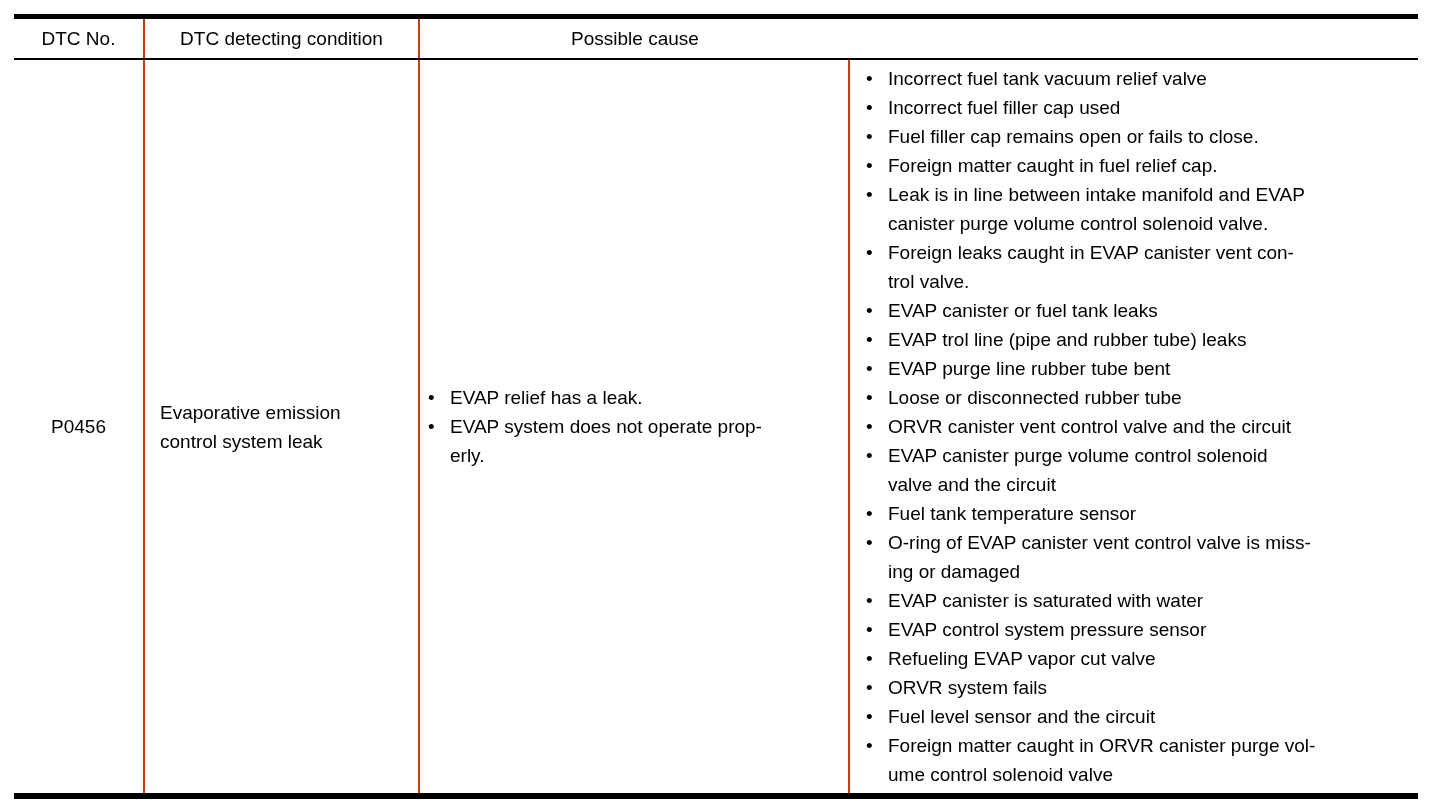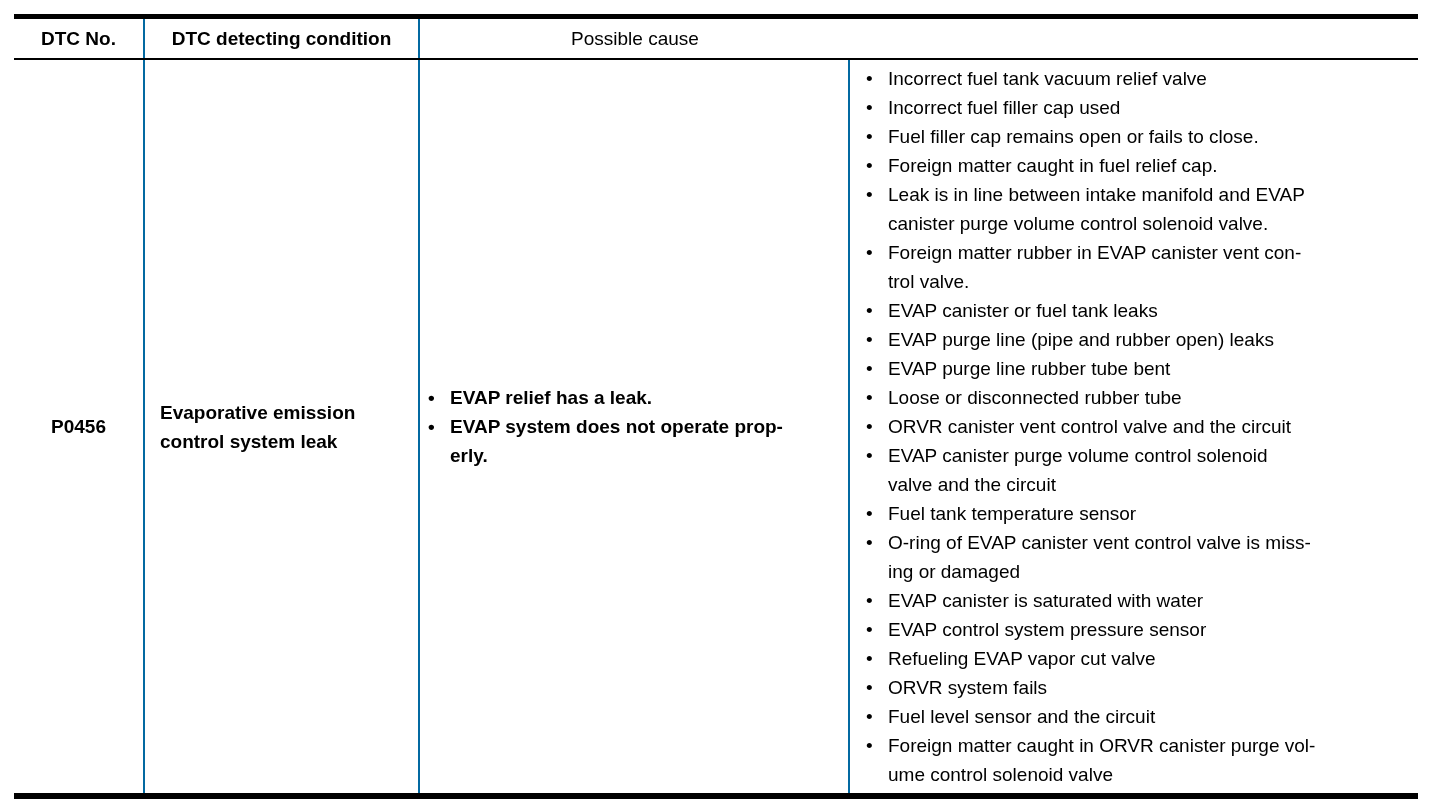--- a/index.html
+++ b/index.html
@@ -39,22 +39,21 @@
     justify-content: center;
     font-size: 19px;
     box-sizing: border-box;
   }
   .td {
     box-sizing: border-box;
     font-size: 19px;
     line-height: 29px;
   }
   .th.sep, .td.sep {
-    border-right: 2px solid #0369a1;
-    font-weight: bold;
+    border-right: 2px solid #c2410c;
   }
   .tbody-row .td {
     min-height: 733px;
   }
   .cell-dtc-no {
     display: flex;
     align-items: center;
     justify-content: center;
   }
   .cell-diagnosis {
@@ -144,30 +143,30 @@
               <span class="bullet">•</span>
               <span class="bullet-text">Foreign matter caught in fuel relief cap.</span>
             </li>
             <li>
               <span class="bullet">•</span>
               <span class="bullet-text">Leak is in line between intake manifold and EVAP
 canister purge volume control solenoid valve.</span>
             </li>
             <li>
               <span class="bullet">•</span>
-              <span class="bullet-text">Foreign matter rubber in EVAP canister vent con-
+              <span class="bullet-text">Foreign leaks caught in EVAP canister vent con-
 trol valve.</span>
             </li>
             <li>
               <span class="bullet">•</span>
               <span class="bullet-text">EVAP canister or fuel tank leaks</span>
             </li>
             <li>
               <span class="bullet">•</span>
-              <span class="bullet-text">EVAP purge line (pipe and rubber open) leaks</span>
+              <span class="bullet-text">EVAP trol line (pipe and rubber tube) leaks</span>
             </li>
             <li>
               <span class="bullet">•</span>
               <span class="bullet-text">EVAP purge line rubber tube bent</span>
             </li>
             <li>
               <span class="bullet">•</span>
               <span class="bullet-text">Loose or disconnected rubber tube</span>
             </li>
             <li>

